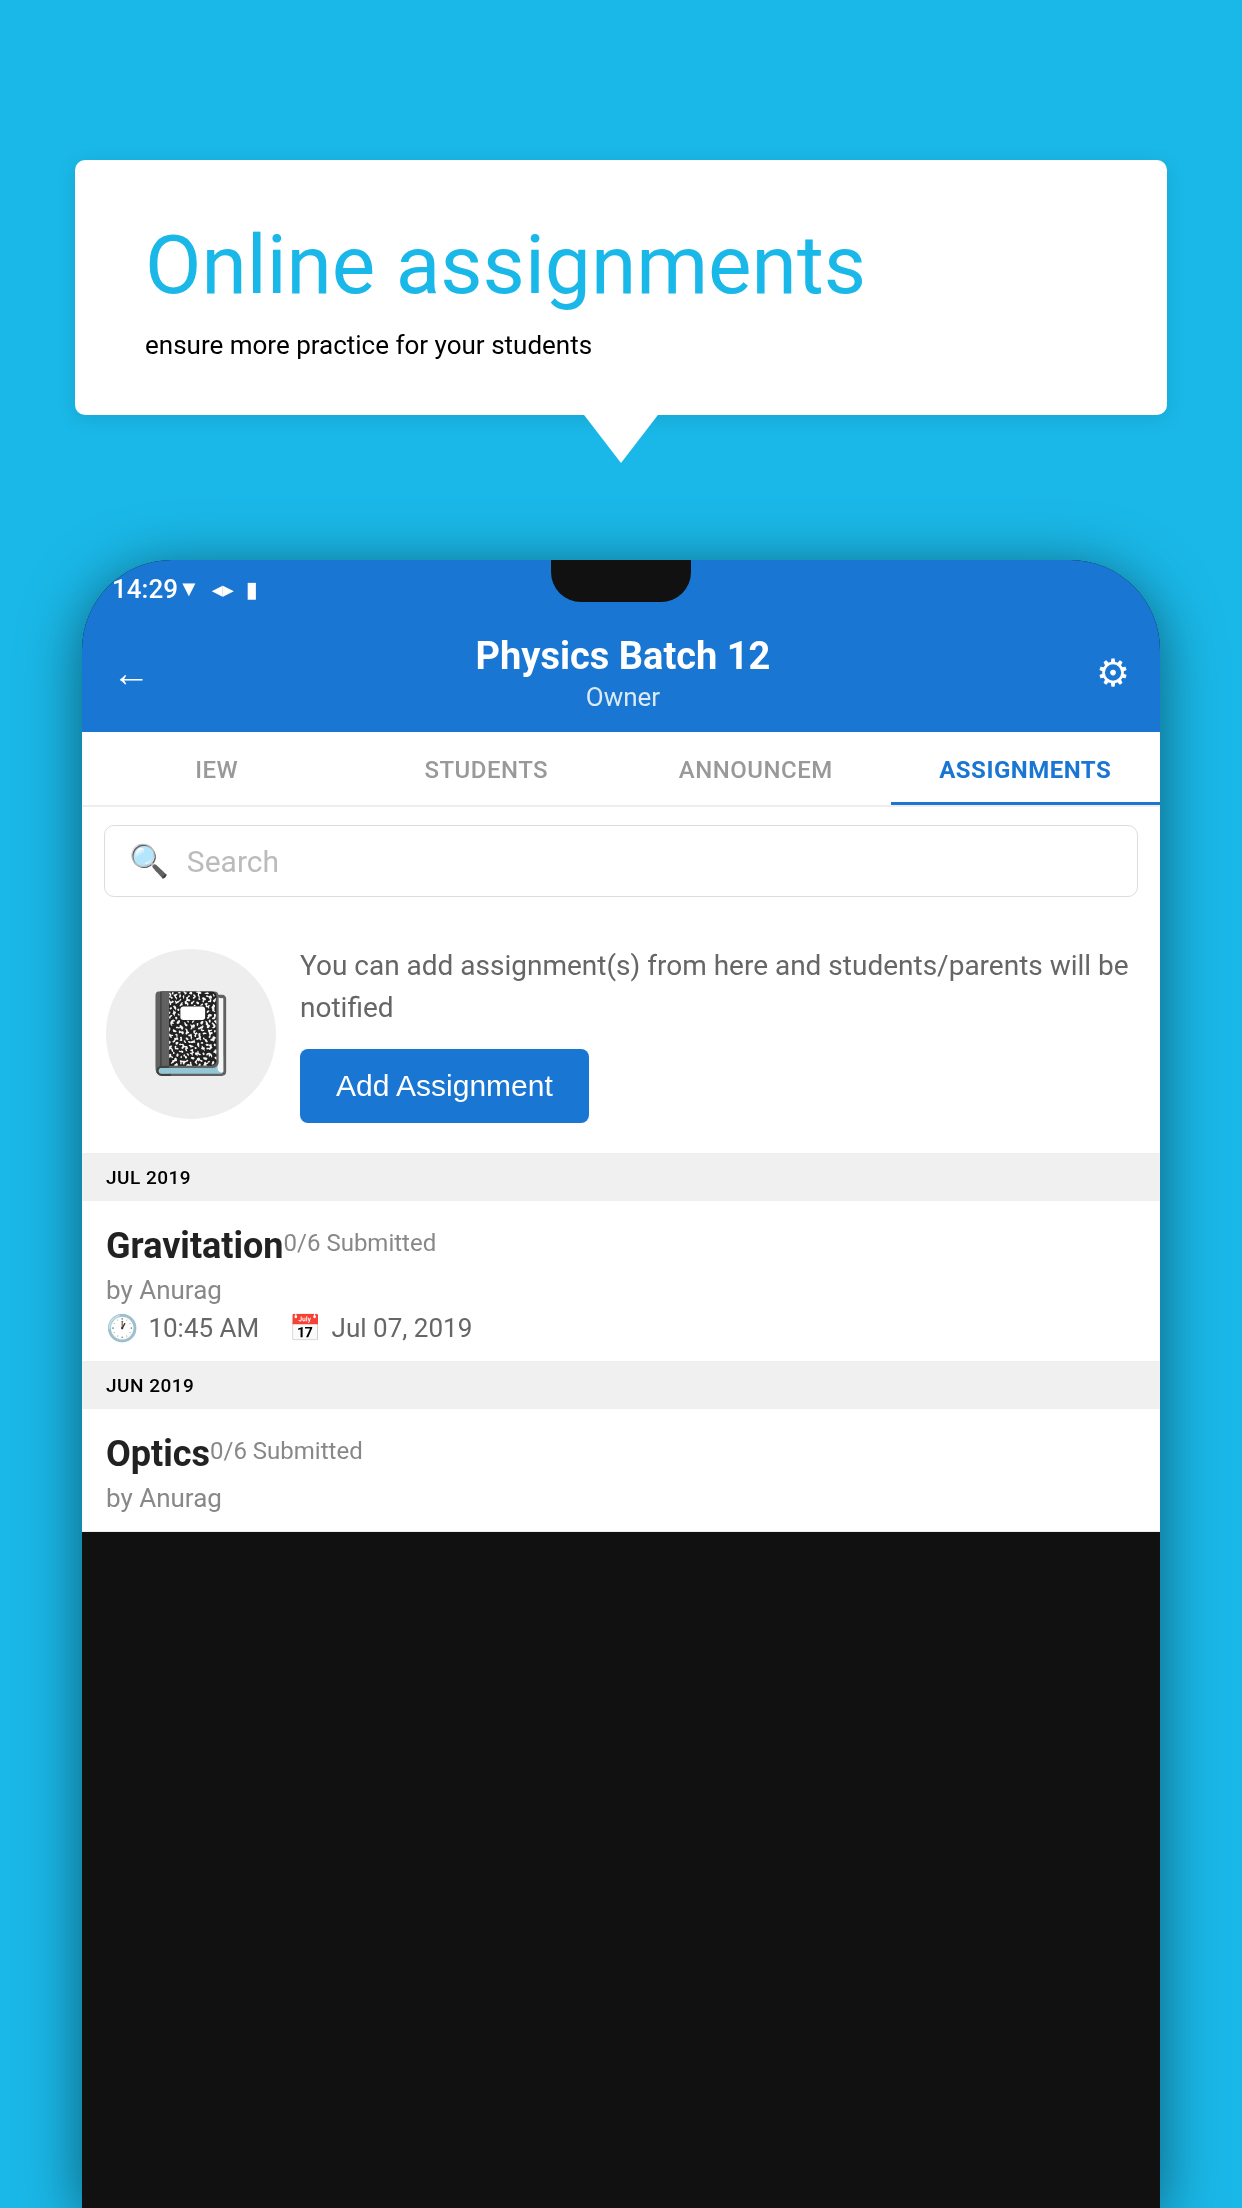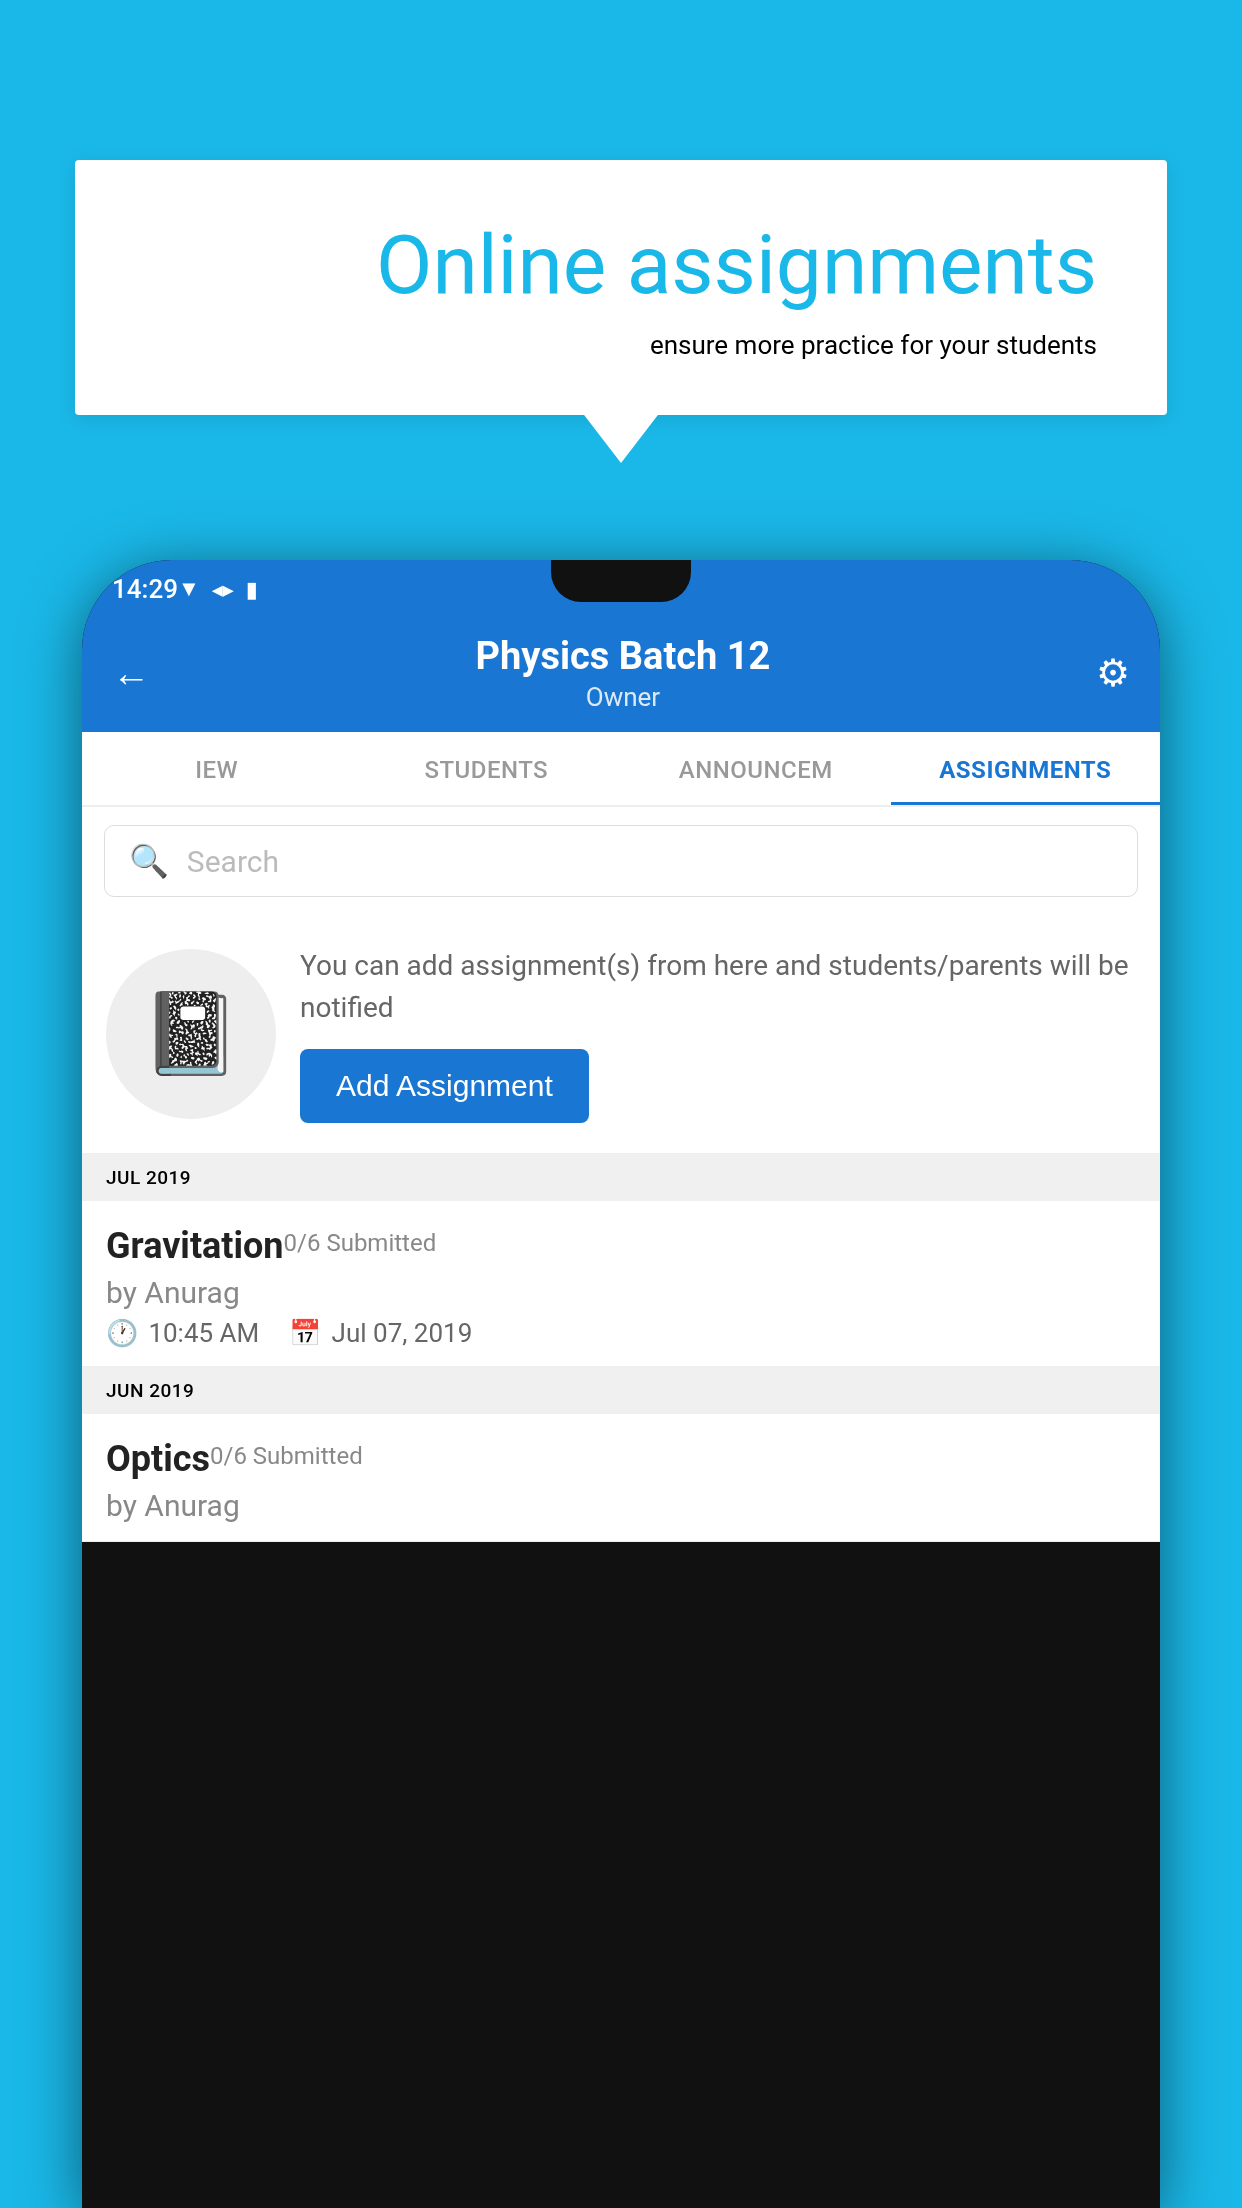--- a/index.html
+++ b/index.html
@@ -13,23 +13,23 @@
       overflow: hidden;
     }
 
     
     .speech-bubble {
       position: absolute;
       top: 160px;
       left: 75px;
       right: 75px;
       background: white;
-      border-radius: 4px;
+      border-radius: 10px;
       padding: 60px 70px 55px;
-      text-align: right;
+      text-align: left;
       box-shadow: 0 4px 20px rgba(0,0,0,0.1);
     }
 
     .speech-bubble::after {
       content: '';
       position: absolute;
       bottom: -48px;
       left: 50%;
       transform: translateX(-50%);
       width: 0;
@@ -283,21 +283,21 @@
       color: #222;
     }
 
     .assignment-submitted {
       font-size: 24px;
       color: #888;
       margin-top: 4px;
     }
 
     .assignment-meta {
-      font-size: 30px;
+      font-size: 26px;
       color: #888;
       margin-top: 6px;
     }
 
     .assignment-dates {
       display: flex;
       gap: 30px;
       margin-top: 8px;
       align-items: center;
     }

